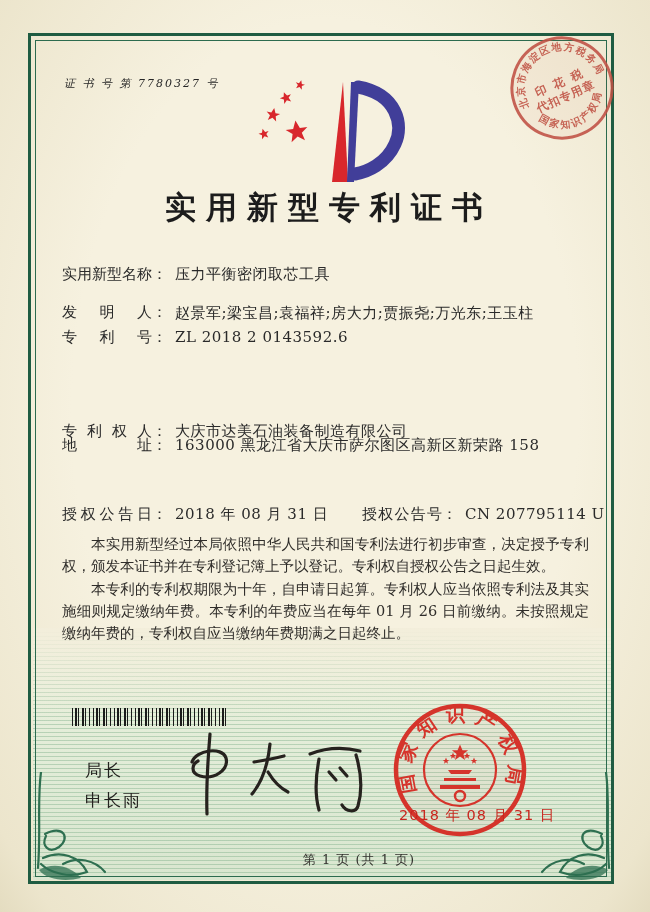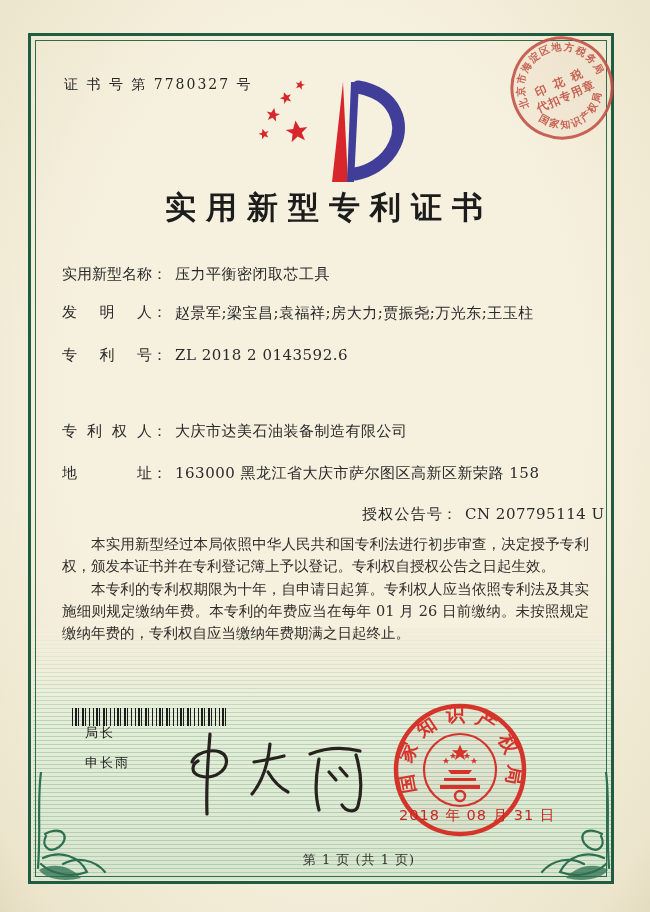--- a/index.html
+++ b/index.html
@@ -11,41 +11,41 @@
   .frame{position:absolute;left:28px;top:33px;width:586px;height:851px;
     border:3px solid #1f5c42;box-sizing:border-box;}
   .frame-inner{position:absolute;inset:4px;border:1px solid #2c6b4e;}
   
   .band{position:absolute;left:33px;right:39px;top:628px;bottom:32px;
     background:
       linear-gradient(180deg,#f3eedb 0px,rgba(243,238,219,0) 95px),
       repeating-linear-gradient(180deg, rgba(110,165,125,.38) 0 1px, rgba(0,0,0,0) 1px 4px),
       linear-gradient(180deg,#ecf1de 0%,#e0ebd6 60%,#d9e6cf 100%);
   }
-  .cert-no{position:absolute;left:64px;top:76px;font-size:14px;letter-spacing:2px;color:#262626;}
+  .cert-no{position:absolute;left:64px;top:76px;font-size:11px;letter-spacing:2px;color:#262626;font-style:italic;}
   .title{position:absolute;left:0;top:183px;width:100%;margin:4px;text-align:center;
     font-size:31px;font-weight:700;letter-spacing:10px;color:#1c1c1c;}
   .logo{position:absolute;left:250px;top:70px;}
   .tax-stamp{position:absolute;left:504px;top:30px;transform:rotate(-24deg);opacity:.88;}
   
   .frow{position:absolute;left:62px;font-size:15px;white-space:nowrap;}
   .flabel{display:inline-block;width:90px;text-align:justify;text-align-last:justify;vertical-align:top;}
   .fcolon{display:inline-block;margin-right:8px;vertical-align:top;}
   .fvalue{display:inline-block;letter-spacing:.5px;vertical-align:top;}
   .fvalue .vline{display:block;line-height:21px;}
   .frow.right{left:362px;}
   .frow.right .flabel{width:80px;}
   
   .body-text{position:absolute;left:62px;top:533px;width:527px;font-size:14.5px;line-height:22.3px;
     text-align:justify;color:#2f2d2a;}
   .body-text p{margin:0;text-indent:2em;}
   .barcode{position:absolute;left:72px;top:708px;width:156px;height:18px;
     background:
       repeating-linear-gradient(90deg,#1b1b1b 0 1px,rgba(0,0,0,0) 1px 3px,#1b1b1b 3px 5px,rgba(0,0,0,0) 5px 6px,#1b1b1b 6px 7px,rgba(0,0,0,0) 7px 10px,#1b1b1b 10px 12px,rgba(0,0,0,0) 12px 13px,#1b1b1b 13px 14px,rgba(0,0,0,0) 14px 17px,#1b1b1b 17px 18px,rgba(0,0,0,0) 18px 21px);}
-  .director{position:absolute;left:85px;top:718px;font-size:13px;line-height:30px;letter-spacing:2px;color:#23221f;}
+  .director{position:absolute;left:85px;top:755px;font-size:17px;line-height:30px;letter-spacing:2px;color:#23221f;}
   .signature{position:absolute;left:172px;top:728px;}
   .seal{position:absolute;left:388px;top:698px;}
   .seal-date{position:absolute;left:399px;top:806px;font-size:14.5px;color:#c8271f;letter-spacing:1px;
     font-family:"DejaVu Sans","Liberation Sans",sans-serif;}
   .footer{position:absolute;left:0;top:851px;width:100%;text-align:center;font-size:13px;letter-spacing:1px;color:#33322e;margin-left:34px;}
   .corner{position:absolute;}
 </style>
 </head>
 <body>
 
@@ -114,33 +114,36 @@
   <h1 class="title">实用新型专利证书</h1>
 
   <div class="frow" style="top:265px">
     <span class="flabel">实用新型名称</span><span class="fcolon">：</span><span class="fvalue">压力平衡密闭取芯工具</span>
   </div>
 
   <div class="frow" style="top:303px">
     <span class="flabel">发明人</span><span class="fcolon">：</span><span class="fvalue"><span class="vline">赵景军;梁宝昌;袁福祥;房大力;贾振尧;万光东;王玉柱</span></span>
   </div>
 
-  <div class="frow" style="top:346px">
+  <div class="frow" style="top:328px">
     <span class="flabel">专利号</span><span class="fcolon">：</span><span class="fvalue">ZL 2018 2 0143592.6</span>
   </div>
 
 
   <div class="frow" style="top:422px">
     <span class="flabel">专利权人</span><span class="fcolon">：</span><span class="fvalue">大庆市达美石油装备制造有限公司</span>
   </div>
 
-  <div class="frow" style="top:464px">
+  <div class="frow" style="top:436px">
     <span class="flabel">地址</span><span class="fcolon">：</span><span class="fvalue">163000 黑龙江省大庆市萨尔图区高新区新荣路 158</span>
   </div>
 
+  <div class="frow" style="top:505px">
+    <span class="flabel">授权公告日</span><span class="fcolon">：</span><span class="fvalue">2018 年 08 月 31 日</span>
+  </div>
 
   <div class="frow right" style="top:505px">
     <span class="flabel">授权公告号</span><span class="fcolon">：</span><span class="fvalue">CN 207795114 U</span>
   </div>
 
   <div class="body-text">
     <p>本实用新型经过本局依照中华人民共和国专利法进行初步审查，决定授予专利权，颁发本证书并在专利登记簿上予以登记。专利权自授权公告之日起生效。</p>
     <p>本专利的专利权期限为十年，自申请日起算。专利权人应当依照专利法及其实施细则规定缴纳年费。本专利的年费应当在每年 01 月 26 日前缴纳。未按照规定缴纳年费的，专利权自应当缴纳年费期满之日起终止。</p>
   </div>
 

